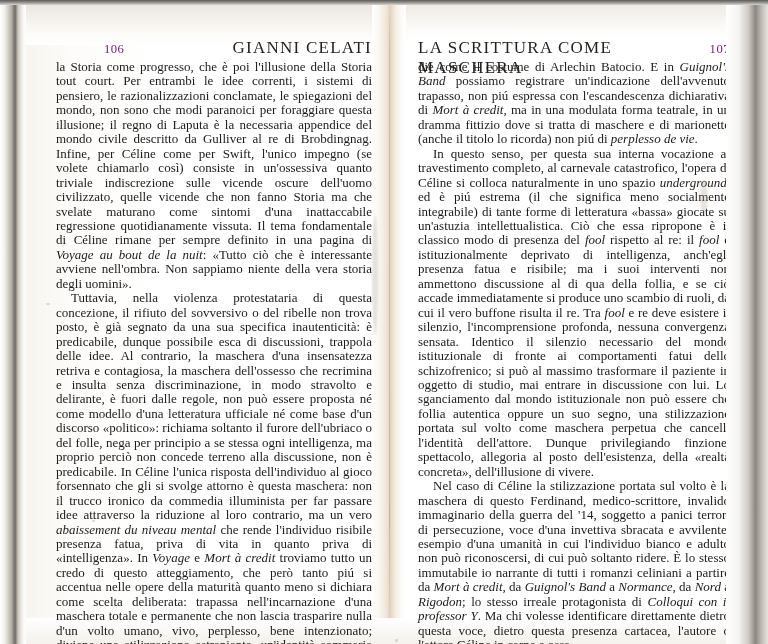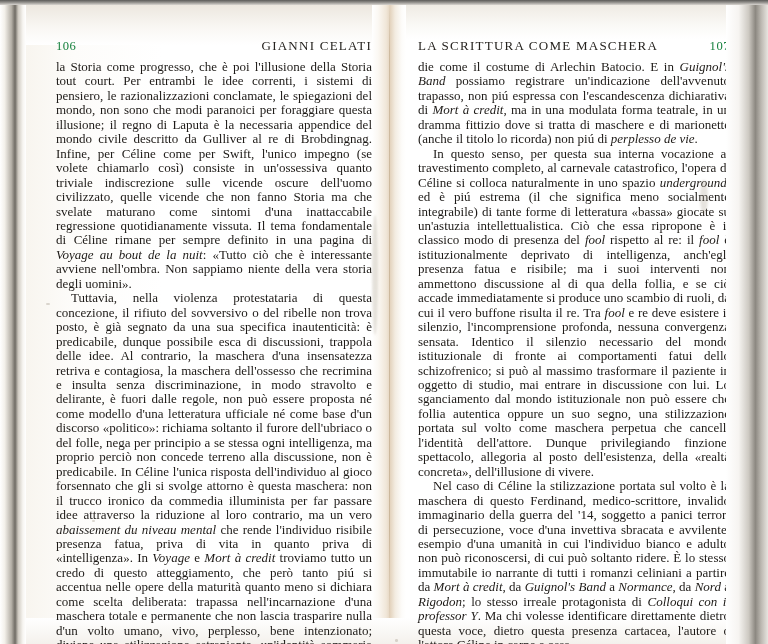--- a/index.html
+++ b/index.html
@@ -109,24 +109,25 @@
     letter-spacing: .9px;
     color: #23211f;
     font-family: "Liberation Serif", serif;
   }
   .page.left .running-head  { justify-content: space-between; }
   .page.right .running-head { justify-content: space-between; }
 
   .folio {
     font-size: 12.6px;
     letter-spacing: .5px;
-    color: #15803d;
+    color: #701a75;
+    margin-left: 48px;
   }
   .head-title {
-    font-size: 13px;
+    font-size: 17px;
     letter-spacing: 1.25px;
     color: #26231f;
   }
 
   .body-col {
     margin-top: 2px;
     font-size: 13px;
     line-height: 14.45px;
     text-align: justify;
     text-justify: inter-word;

